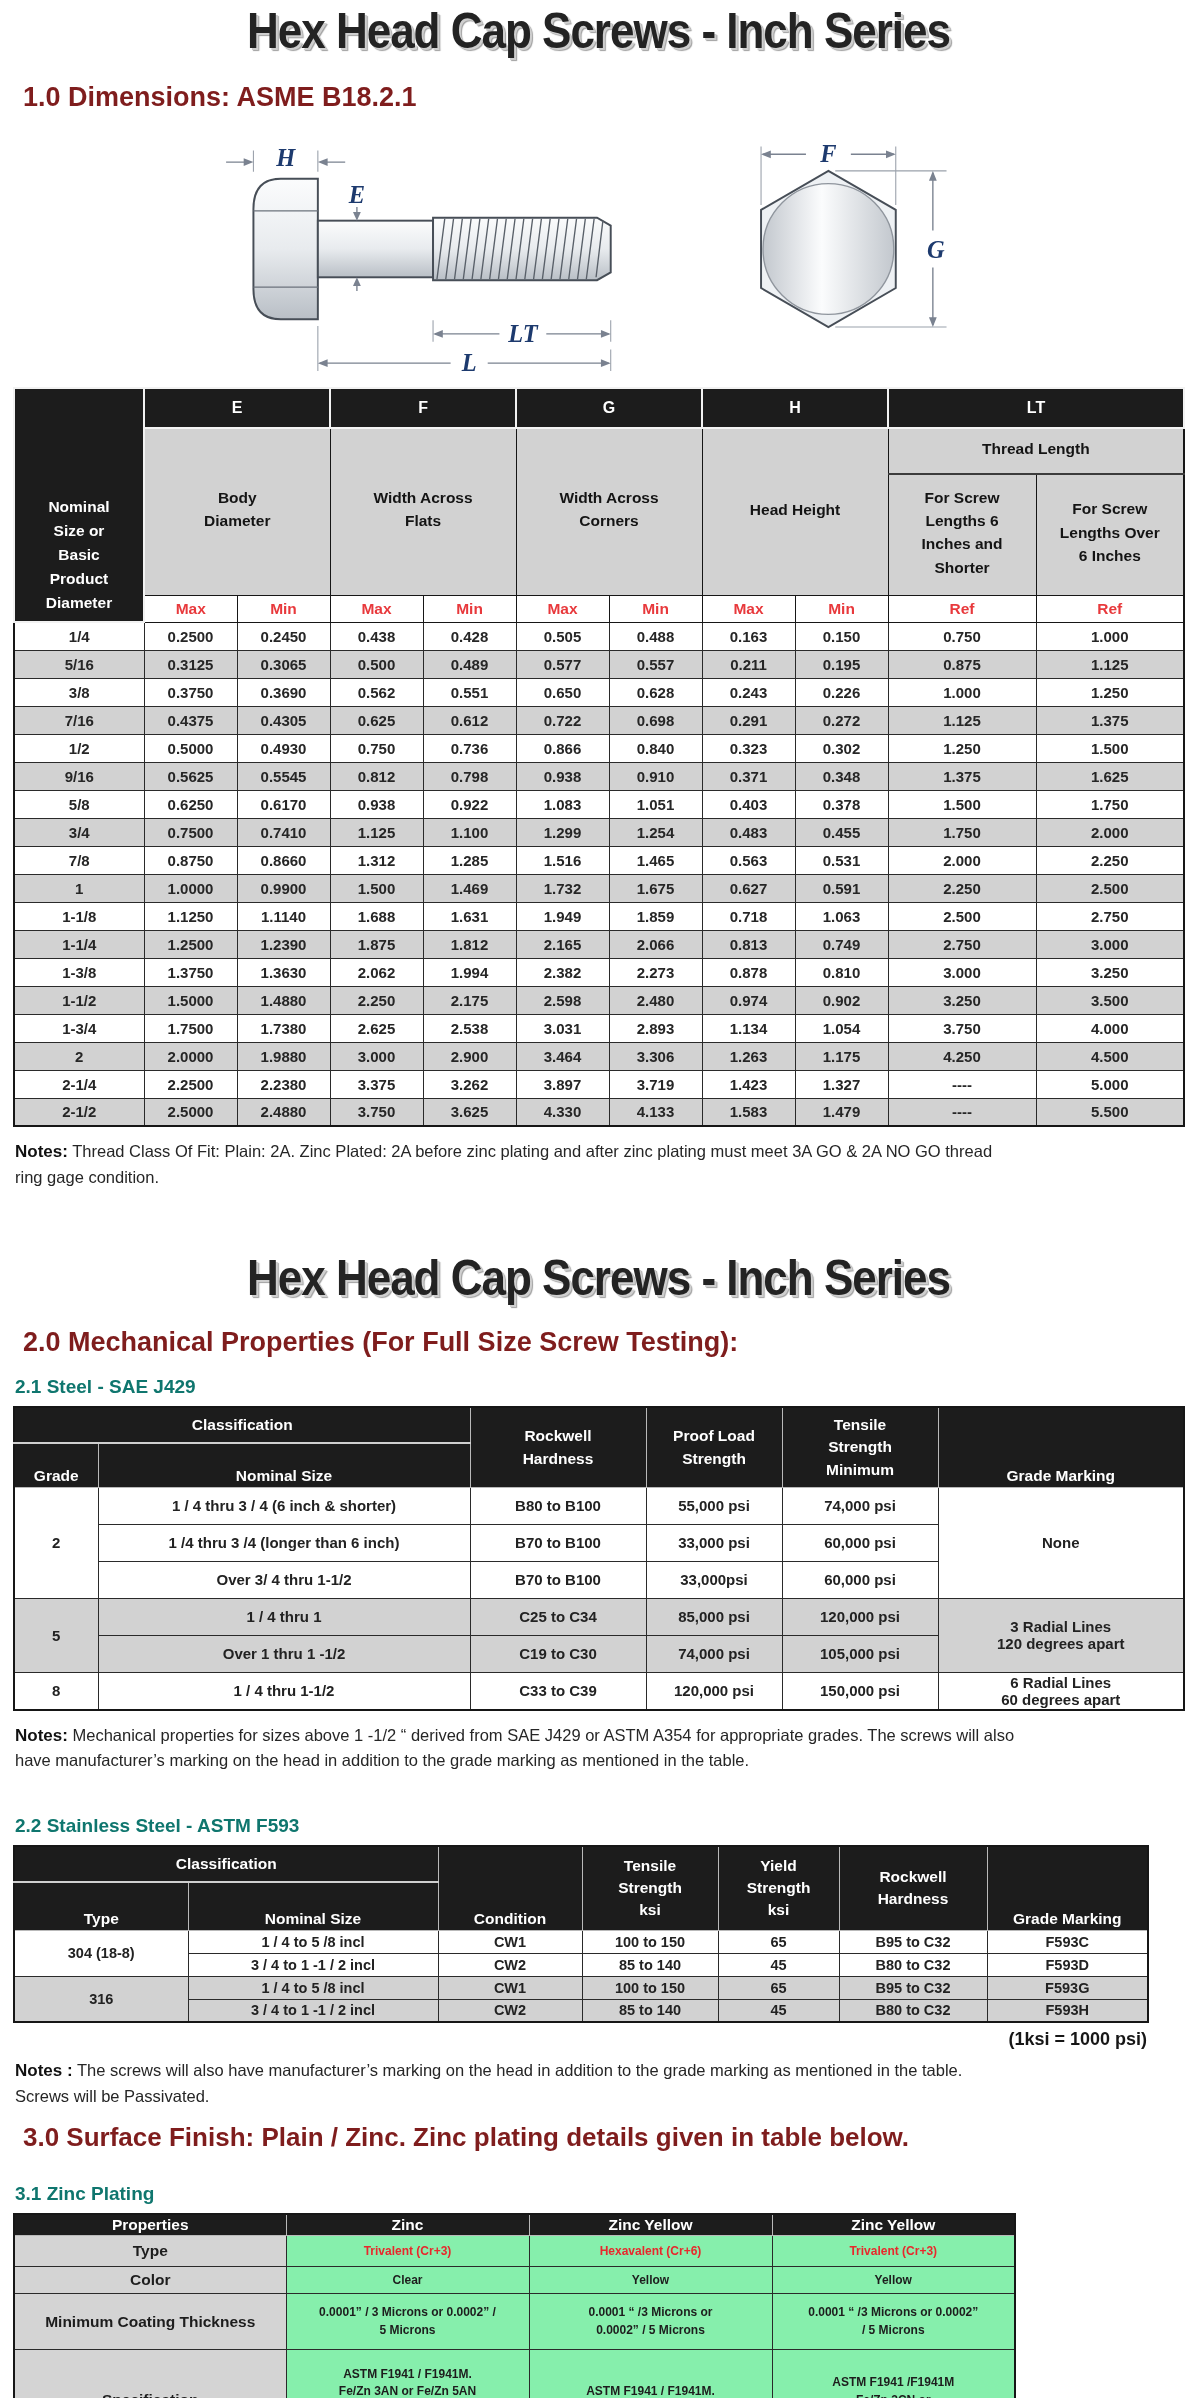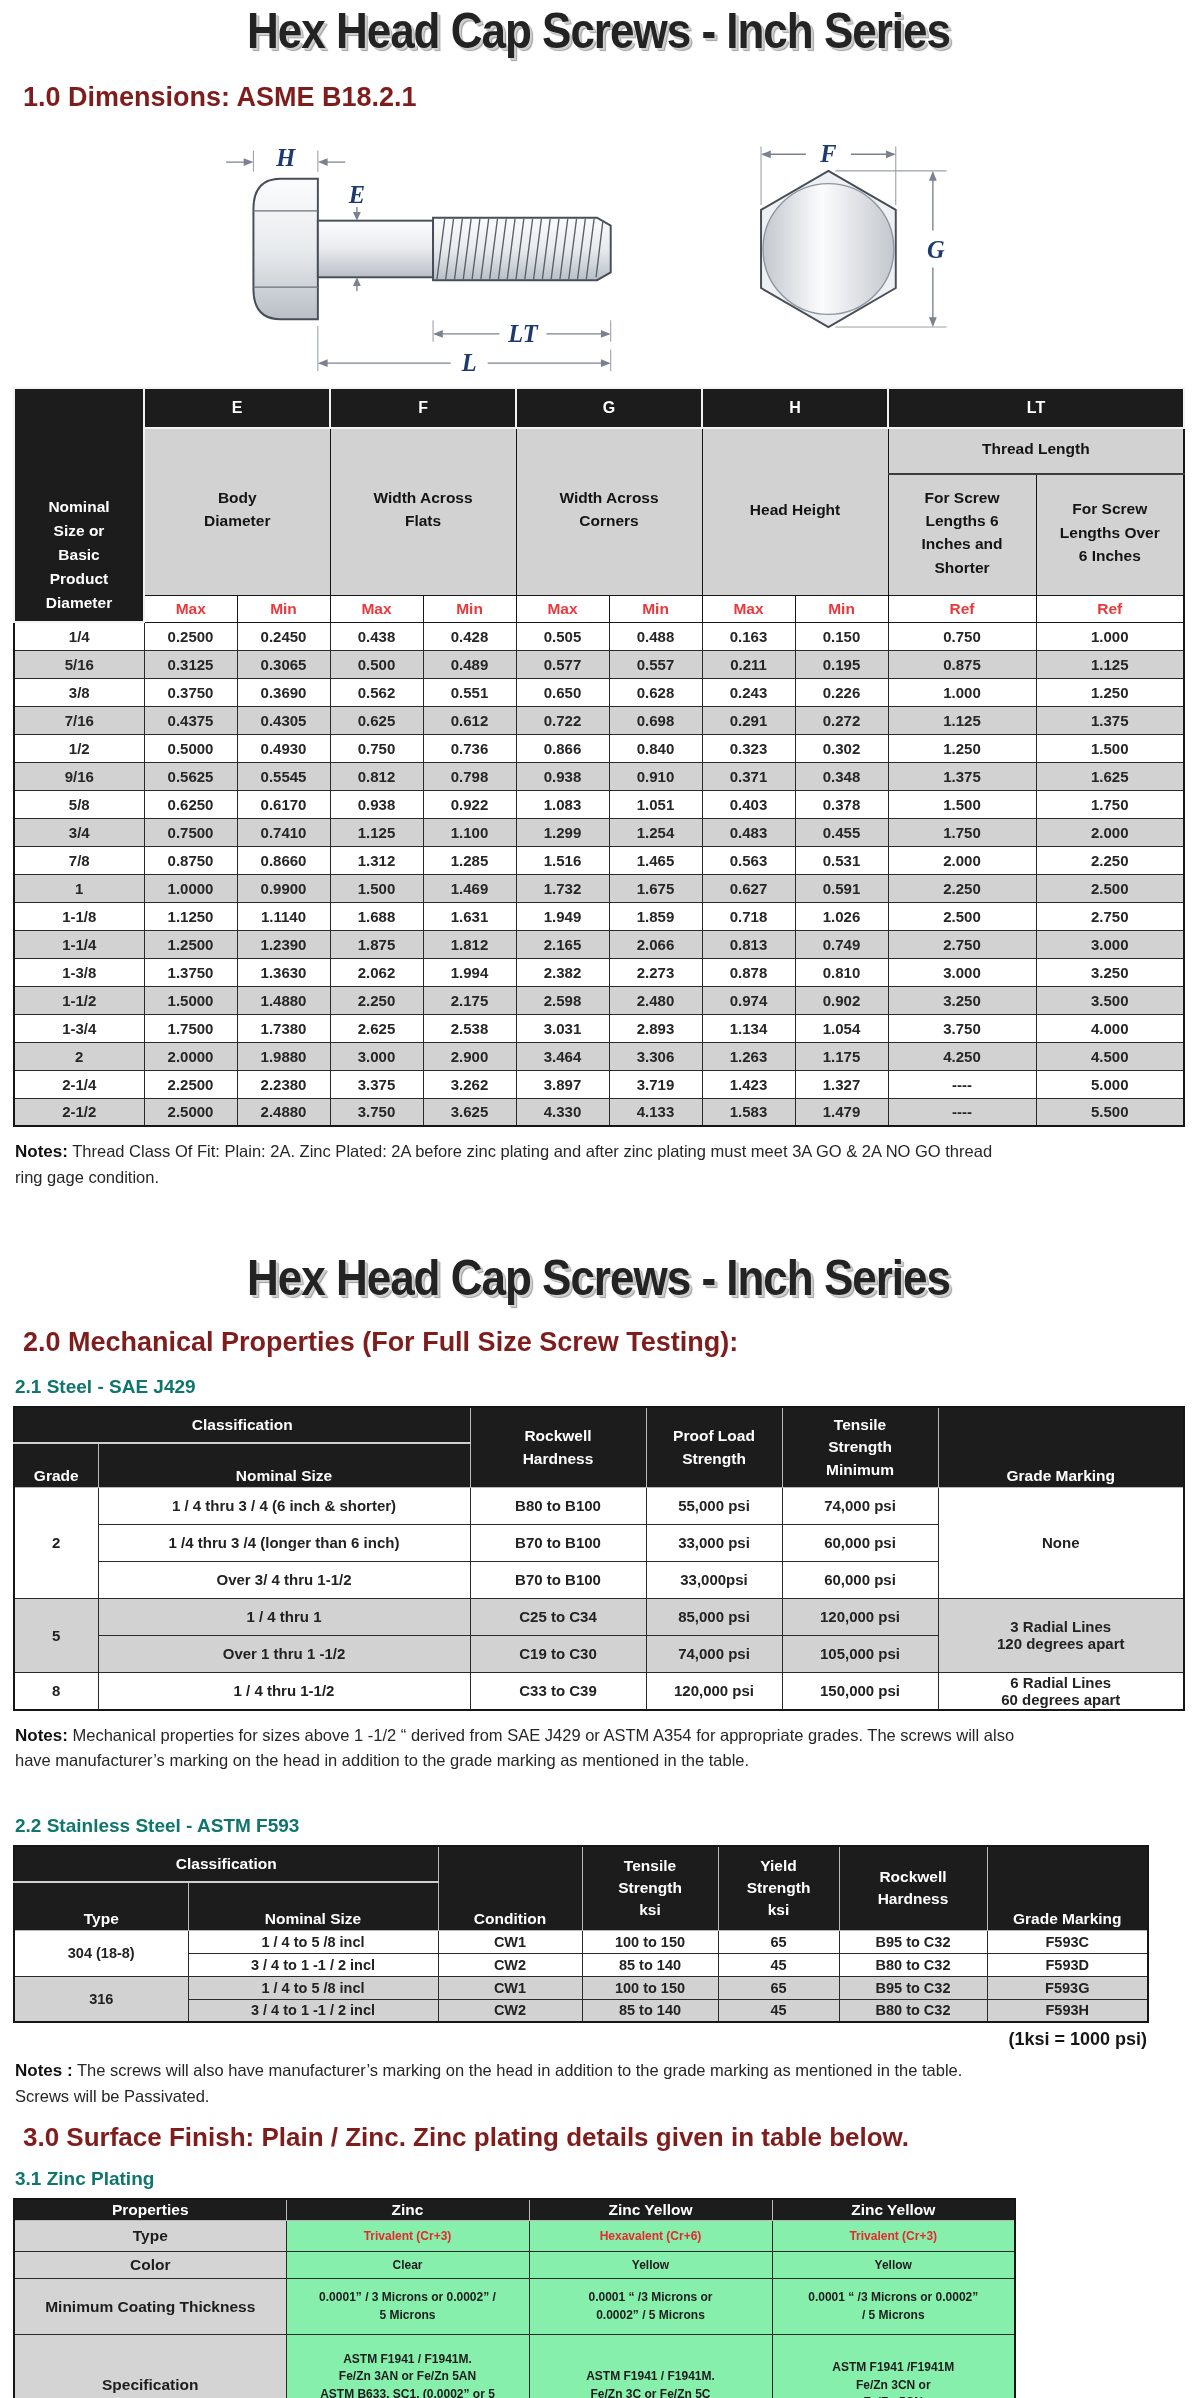--- a/index.html
+++ b/index.html
@@ -354,21 +354,21 @@
         </tr>
         <tr>
           <td>1-1/8</td>
           <td>1.1250</td>
           <td>1.1140</td>
           <td>1.688</td>
           <td>1.631</td>
           <td>1.949</td>
           <td>1.859</td>
           <td>0.718</td>
-          <td>1.026</td>
+          <td>1.063</td>
           <td>2.500</td>
           <td>2.750</td>
         </tr>
         <tr class="gray">
           <td>1-1/4</td>
           <td>1.2500</td>
           <td>1.2390</td>
           <td>1.875</td>
           <td>1.812</td>
           <td>2.165</td>
@@ -602,21 +602,21 @@
         </tr>
       </tbody>
   </table>
 
   <div class="ksi-note">(1ksi = 1000 psi)</div>
 
   <p class="notes" style="margin-top:8px"><b>Notes :</b> <span>The screws will also have manufacturer’s marking on the head in addition to the grade marking as mentioned in the table.</span><br><span>Screws will be Passivated.</span></p>
 
   <div class="h-red big3" style="margin-top:14px">3.0 Surface Finish: Plain / Zinc. Zinc plating details given in table below.</div>
 
-  <div class="h-sub" style="margin-top:15px">3.1  Zinc Plating</div>
+  <div class="h-sub" style="margin-top:30px">3.1  Zinc Plating</div>
 
   <table class="zinc-table">
     <colgroup>
       <col style="width:272px">
         <col style="width:243px">
         <col style="width:243px">
         <col style="width:243px">
     </colgroup>
     <thead>
       <tr>

